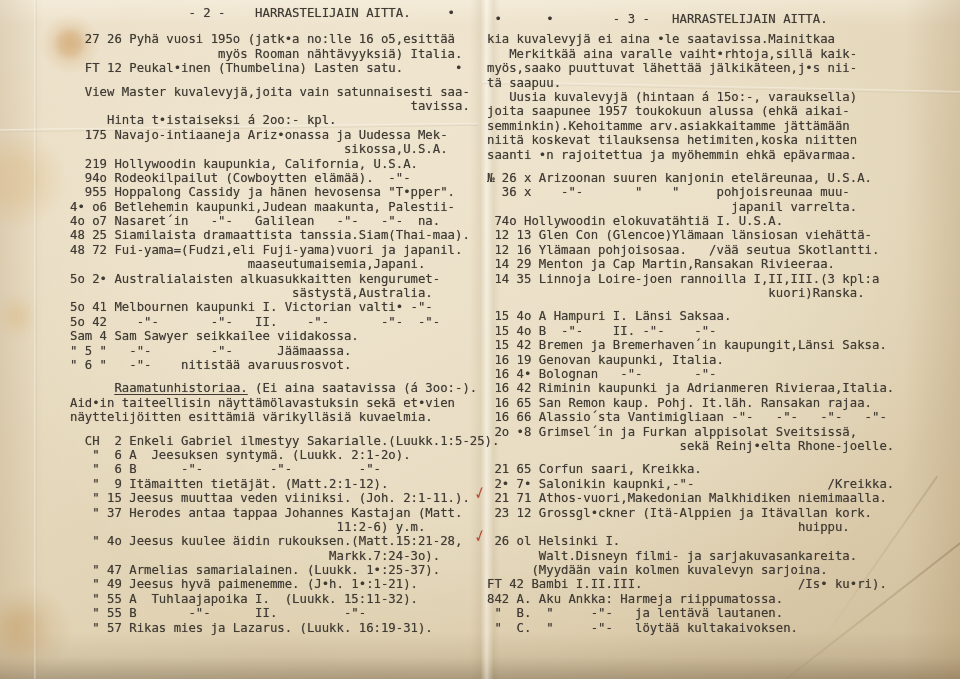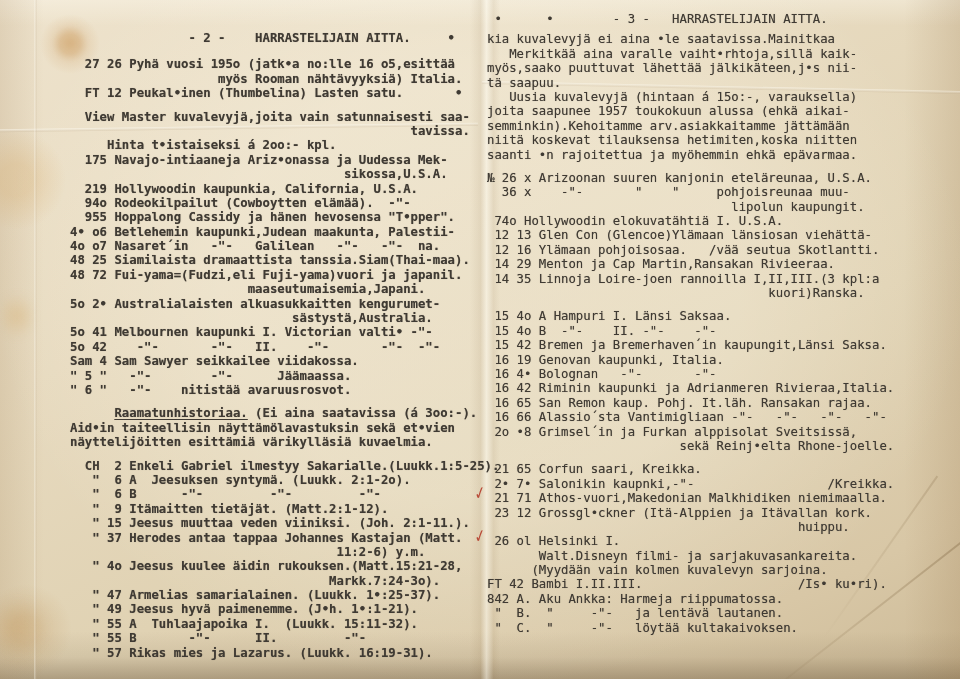--- a/index.html
+++ b/index.html
@@ -27,21 +27,21 @@
          background:linear-gradient(180deg, rgba(255,253,245,0.55), rgba(140,110,70,0.14)); }
   .cr2 { left:482px; top:86px; width:478px; height:3px; transform:rotate(1.2deg);
          background:linear-gradient(180deg, rgba(255,253,245,0.5), rgba(140,110,70,0.12)); }
   .cr3 { right:-34px; bottom:52px; width:280px; height:2px; transform:rotate(-38deg);
          background:linear-gradient(90deg, transparent, rgba(120,94,58,0.35)); }
   .cr4 { right:-20px; bottom:120px; width:200px; height:2px; transform:rotate(-55deg);
          background:linear-gradient(90deg, transparent, rgba(120,94,58,0.22)); }
   .cr5 { left:34px; top:0; width:3px; height:100%;
          background:linear-gradient(90deg, rgba(255,253,244,0.4), rgba(140,110,70,0.10)); }
   .col { position:absolute; }
-  .col-left  { left:70px;  top:31px;font-weight:bold; }
+  .col-left  { left:70px;  top:6px; }
   .col-right { left:487px; top:12px; }
   .tl {
     white-space:pre; font-size:12.3px; line-height:14.4px; height:14.4px;
     position:relative;
     text-shadow:0 0 0.7px rgba(63,58,51,0.55);
   }
   .gap { height:9px; }
   .hdr-left  { margin-bottom:12px; }
   .hdr-right { margin-bottom:6px; }
   .u-seg { text-decoration:underline; text-underline-offset:2px; }
@@ -131,21 +131,21 @@
         <div class="tl">myös,saako puuttuvat lähettää jälkikäteen,j•s nii-</div>
         <div class="tl">tä saapuu.</div>
         <div class="tl">   Uusia kuvalevyjä (hintaan á 15o:-, varauksella)</div>
         <div class="tl">joita saapunee 1957 toukokuun alussa (ehkä aikai-</div>
         <div class="tl">semminkin).Kehoitamme arv.asiakkaitamme jättämään</div>
         <div class="tl">niitä koskevat tilauksensa hetimiten,koska niitten</div>
         <div class="tl">saanti •n rajoitettua ja myöhemmin ehkä epävarmaa.</div>
         <div class="gap"></div>
         <div class="tl">№ 26 x Arizoonan suuren kanjonin eteläreunaa, U.S.A.</div>
         <div class="tl">  36 x    -"-       "    "     pohjoisreunaa muu-</div>
-        <div class="tl">                                 lipolun kaupungit.</div>
+        <div class="tl">                                 japanil varrelta.</div>
         <div class="tl"> 74o Hollywoodin elokuvatähtiä I. U.S.A.</div>
         <div class="tl"> 12 13 Glen Con (Glencoe)Ylämaan länsiosan viehättä-</div>
         <div class="tl"> 12 16 Ylämaan pohjoisosaa.   /vää seutua Skotlantti.</div>
         <div class="tl"> 14 29 Menton ja Cap Martin,Ransakan Rivieeraa.</div>
         <div class="tl"> 14 35 Linnoja Loire-joen rannoilla I,II,III.(3 kpl:a</div>
         <div class="tl">                                      kuori)Ranska.</div>
         <div class="gap"></div>
         <div class="tl"> 15 4o A Hampuri I. Länsi Saksaa.</div>
         <div class="tl"> 15 4o B  -"-    II. -"-    -"-</div>
         <div class="tl"> 15 42 Bremen ja Bremerhaven´in kaupungit,Länsi Saksa.</div>

